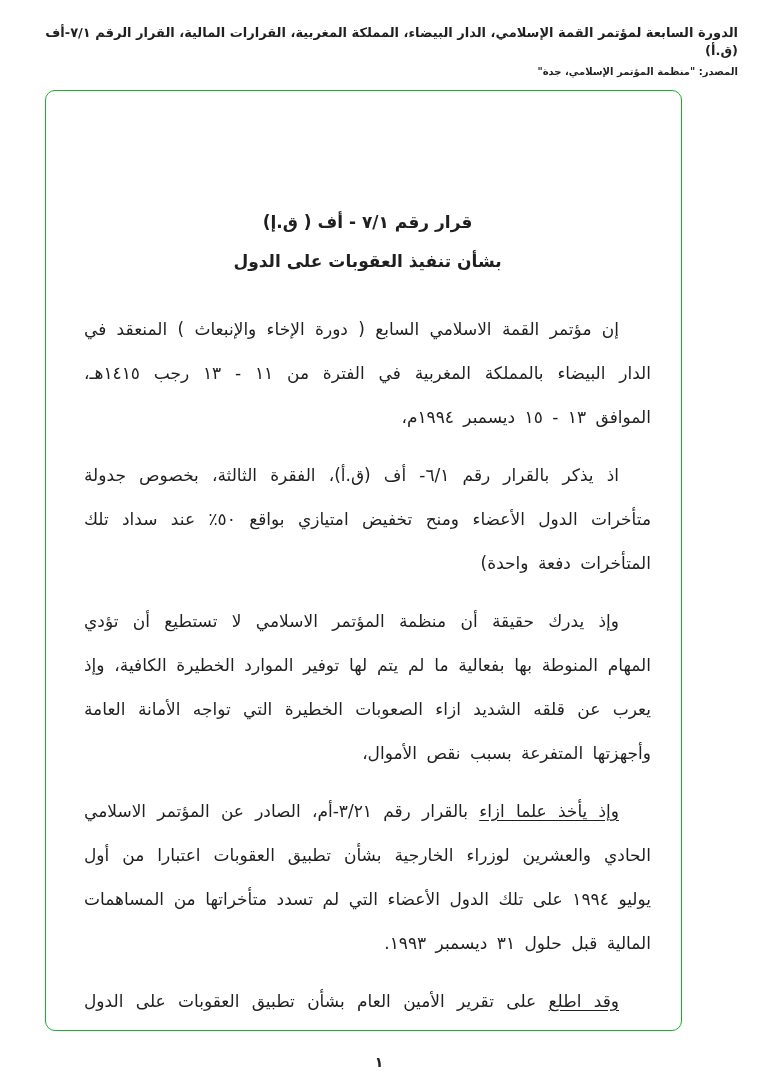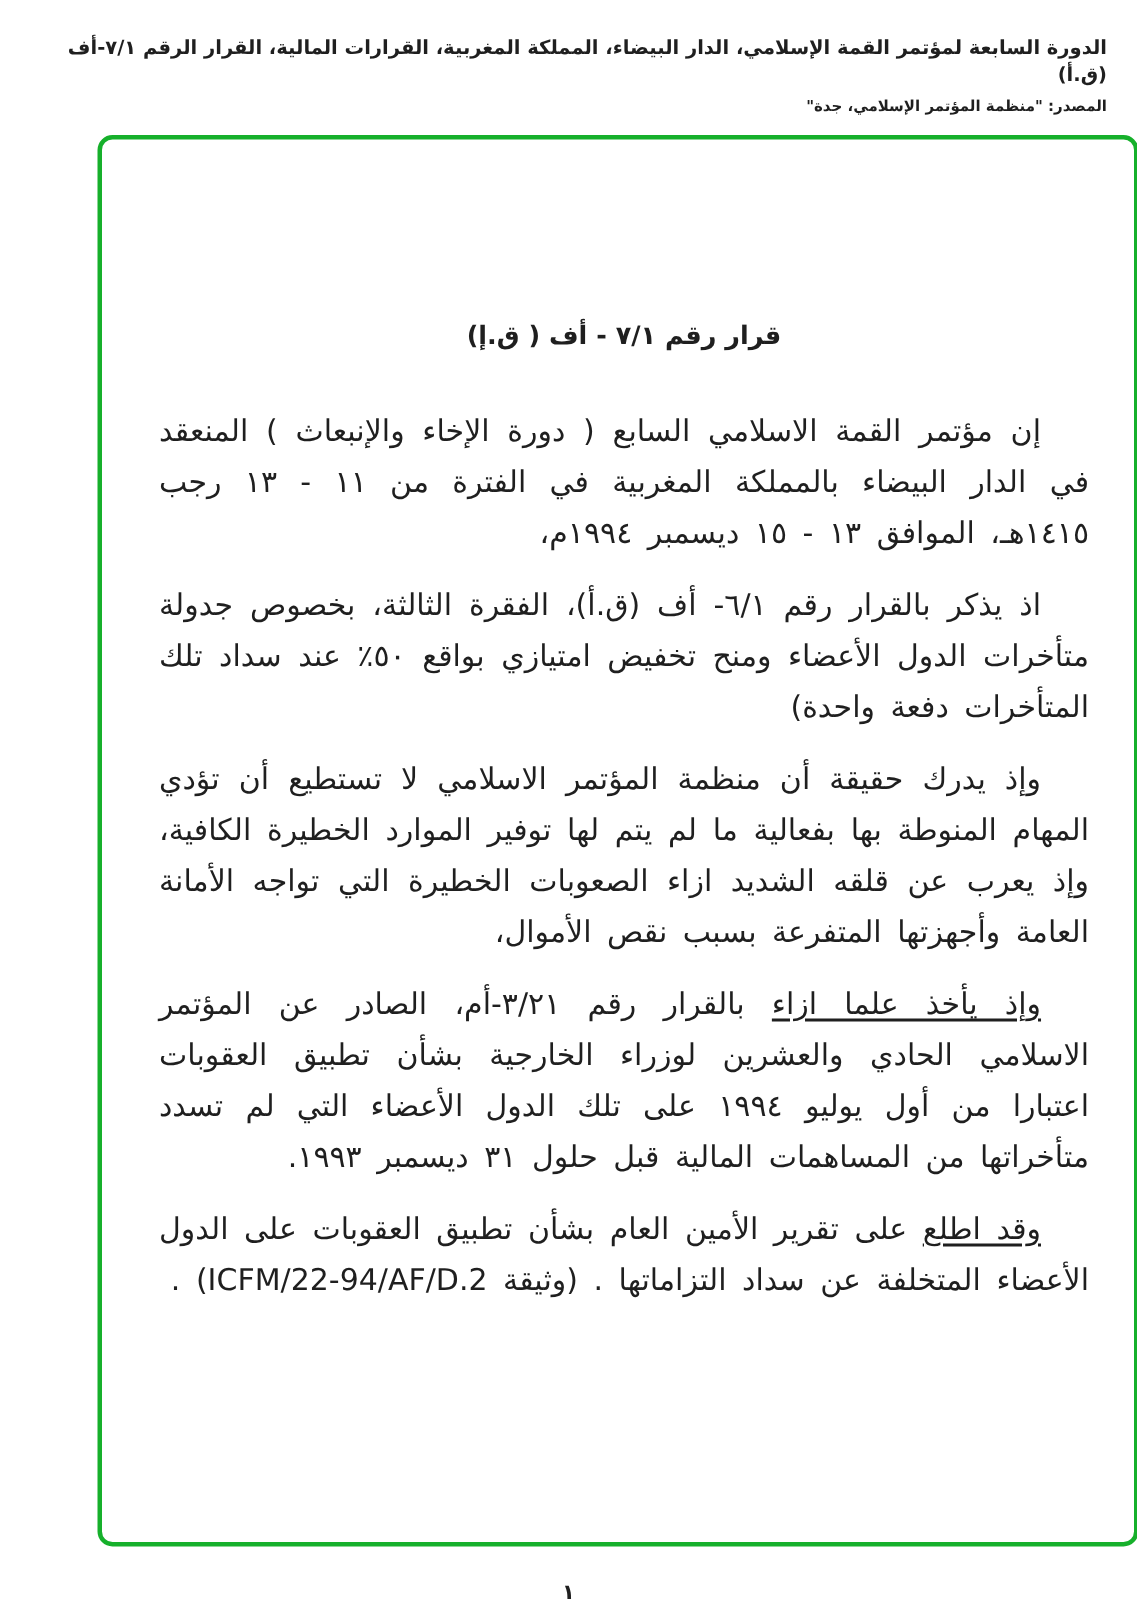--- a/index.html
+++ b/index.html
@@ -11,36 +11,36 @@
   .page{position:absolute;inset:0;}
   
   .citation{
     position:absolute;top:24px;left:20px;right:20px;
     text-align:right;font-weight:bold;
   }
   .citation-line-1{font-size:13px;line-height:18px;}
   .citation-line-2{font-size:10px;line-height:14px;margin-top:5px;}
   
   .doc-frame{
-    position:absolute;top:90px;left:45px;width:694px;height:941px;
-    box-sizing:border-box;border:3px solid #3b82f6;border-radius:10px;
-    background:#ffffff;overflow:hidden;margin-left:20px;
+    position:absolute;top:90px;left:45px;width:637px;height:941px;
+    box-sizing:border-box;border:1px solid #3b82f6;border-radius:10px;
+    background:#ffffff;overflow:hidden;
   }
   .doc-page{
     position:absolute;inset:0;
     padding:112px 30px 0 38px;
     box-sizing:border-box;
   }
   .doc-title{
     text-align:center;font-weight:bold;
     font-size:17px;line-height:39px;
     margin:0 0 26px 0;
   }
   .doc-body{
-    font-size:20px;line-height:34px;
+    font-size:17px;line-height:44px;
     text-align:justify;word-spacing:4px;
   }
   .para{margin:0 0 14px 0;text-indent:32px;}
   .para:last-of-type{margin-bottom:0;}
   .b{font-weight:normal;}
   .u{text-decoration:underline;text-underline-offset:3px;}
   .page-number{
     position:absolute;bottom:8px;left:0;right:0;
     text-align:center;font-size:14px;font-weight:bold;
   }
@@ -53,20 +53,21 @@
   <header class="citation">
     <div class="citation-line-1">الدورة السابعة لمؤتمر القمة الإسلامي، الدار البيضاء، المملكة المغربية، القرارات المالية، القرار الرقم ٧/١-أف (ق.أ)</div>
     <div class="citation-line-2">المصدر:  "منظمة المؤتمر الإسلامي، جدة"</div>
   </header>
 
   <div class="doc-frame" style="border-color: rgb(22, 176, 43);">
     <div class="doc-page">
 
       <div class="doc-title">
         <div>قرار رقم ٧/١ - أف ( ق.إ)</div>
+        <div>بشأن تنفيذ العقوبات على الدول</div>
       </div>
 
       <div class="doc-body">
         <p class="para"><span>إن مؤتمر القمة الاسلامي السابع ( دورة الإخاء والإنبعاث ) المنعقد في الدار البيضاء بالمملكة المغربية في الفترة من ١١ - ١٣ رجب ١٤١٥هـ، الموافق ١٣ - ١٥ ديسمبر ١٩٩٤م،</span></p>
         <p class="para"><span class="b">اذ يذكر</span><span> بالقرار رقم ٦/١- أف (ق.أ)، الفقرة الثالثة، بخصوص جدولة متأخرات الدول الأعضاء ومنح تخفيض امتيازي بواقع ٥٠٪ عند سداد تلك المتأخرات دفعة واحدة)</span></p>
         <p class="para"><span class="b">وإذ يدرك</span><span> حقيقة أن منظمة المؤتمر الاسلامي لا تستطيع أن تؤدي المهام المنوطة بها بفعالية ما لم يتم لها توفير الموارد الخطيرة الكافية، </span><span class="b">وإذ يعرب عن قلقه الشديد</span><span> ازاء الصعوبات الخطيرة التي تواجه الأمانة العامة وأجهزتها المتفرعة بسبب نقص الأموال،</span></p>
         <p class="para"><span class="b u">وإذ يأخذ علما ازاء</span><span> بالقرار رقم ٣/٢١-أم، الصادر عن المؤتمر الاسلامي الحادي والعشرين لوزراء الخارجية بشأن تطبيق العقوبات اعتبارا من أول يوليو ١٩٩٤ على تلك الدول الأعضاء التي لم تسدد متأخراتها من المساهمات المالية قبل حلول ٣١ ديسمبر ١٩٩٣.</span></p>
         <p class="para"><span class="b u">وقد اطلع</span><span> على تقرير الأمين العام بشأن تطبيق العقوبات على الدول الأعضاء المتخلفة عن سداد التزاماتها . (وثيقة ICFM/22-94/AF/D.2) .</span></p>
 
       </div>

